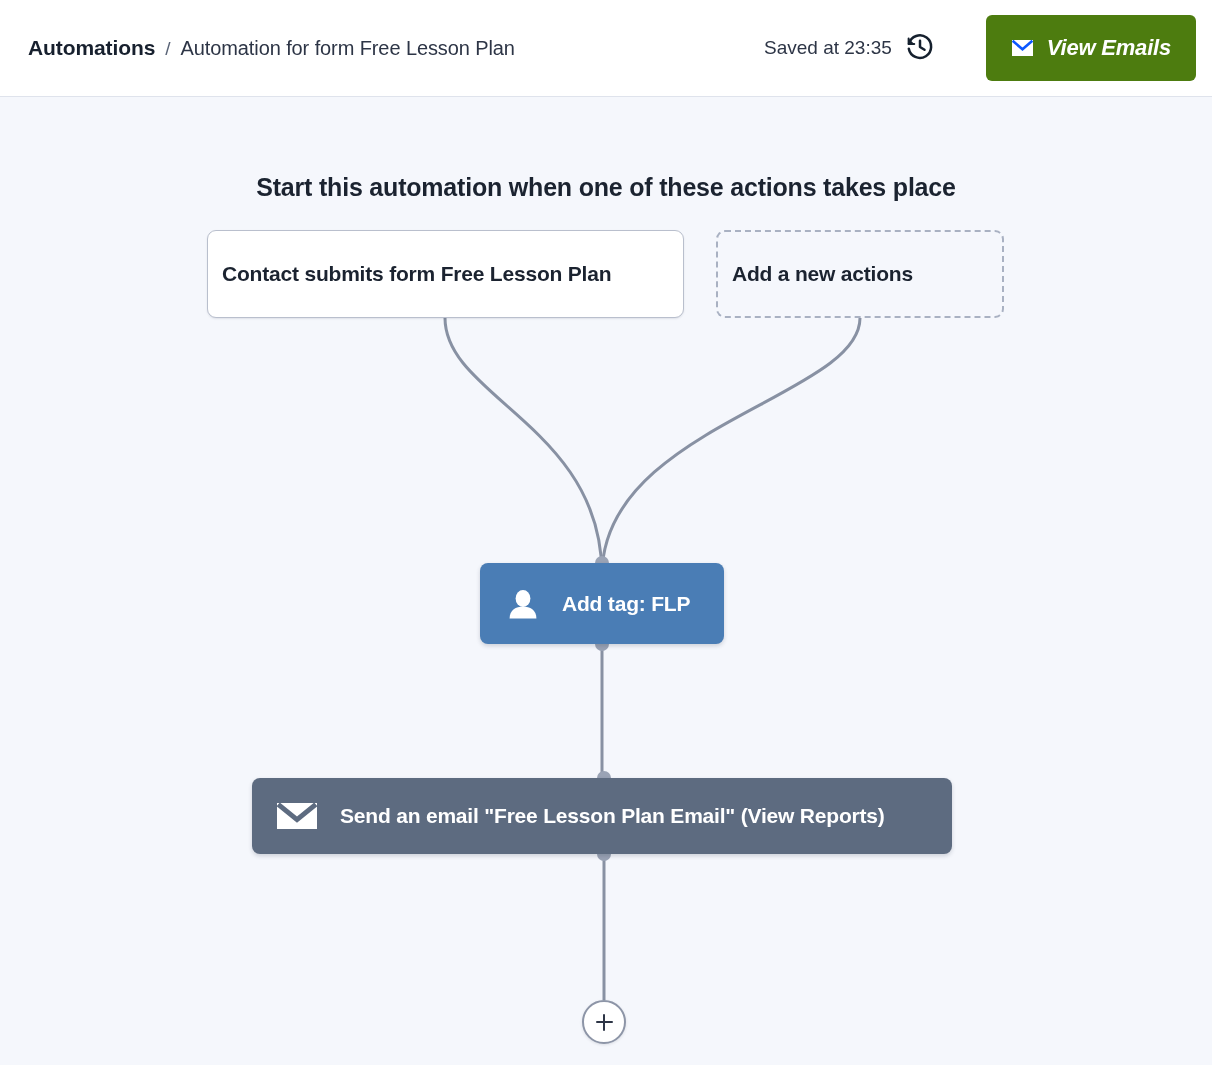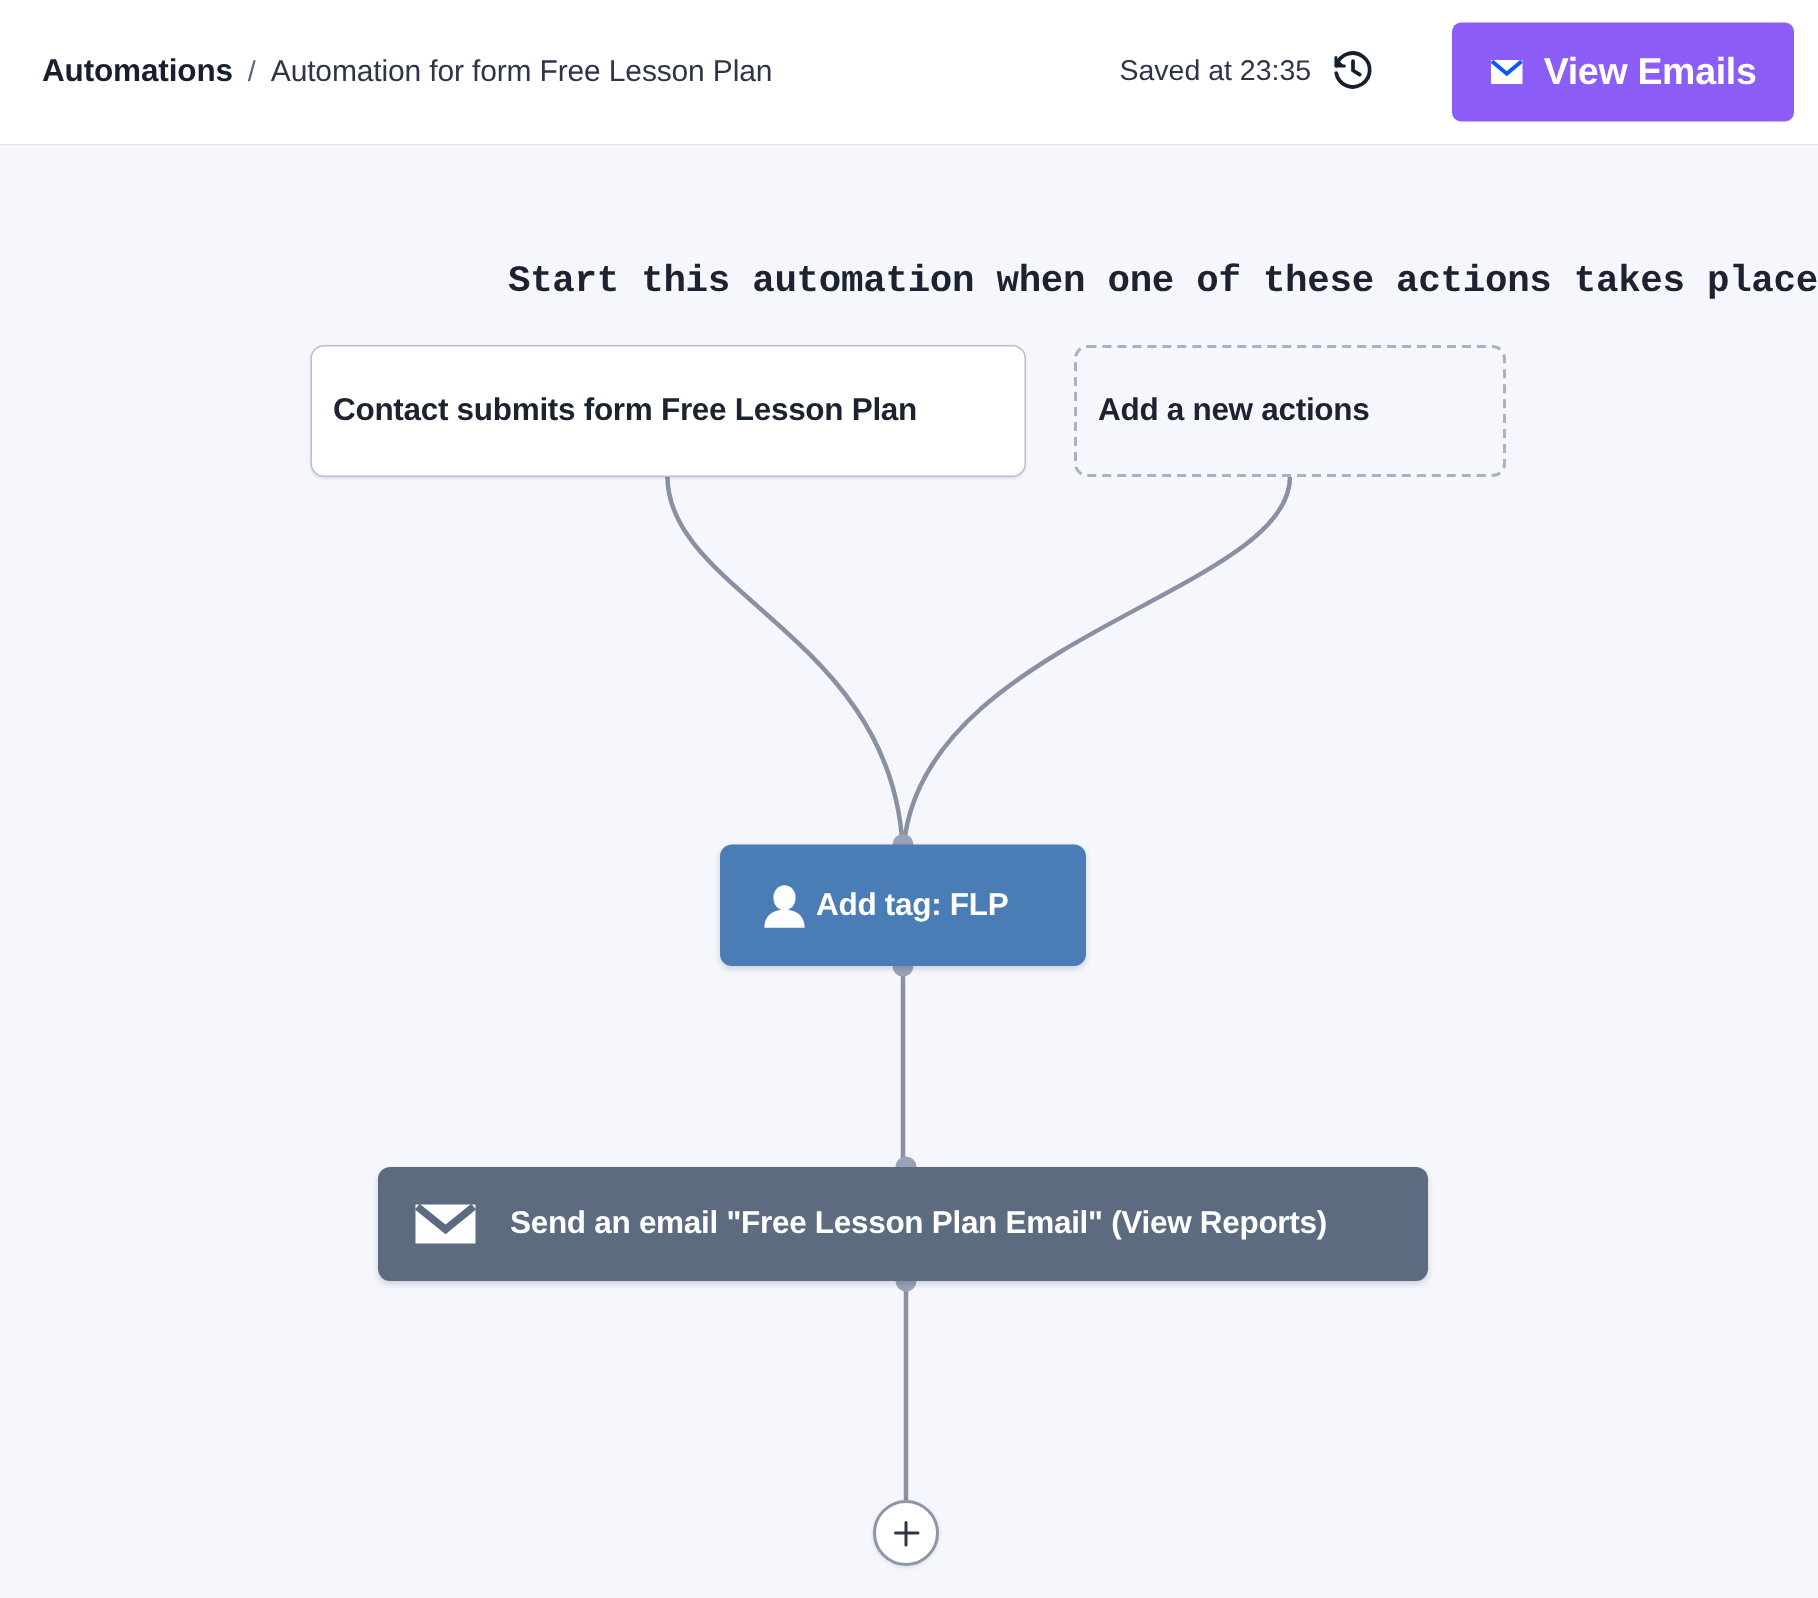--- a/index.html
+++ b/index.html
@@ -78,31 +78,32 @@
     background: none;
     border: none;
     cursor: pointer;
     margin-right: 46px;
   }
 
   .view-emails-btn {
     display: flex;
     align-items: center;
     gap: 13px;
-    background: #8b5cf6;
+    background: #4d7c0f;
     color: #ffffff;
     border: none;
     border-radius: 6px;
     height: 66px;
     padding: 0 25px;
-    font-size: 25px;
+    font-size: 22px;
     font-weight: bold;
     font-family: "Liberation Sans", sans-serif;
     cursor: pointer;
     letter-spacing: -0.2px;
+    font-style: italic;
   }
 
   
   .canvas {
     position: relative;
     width: 1212px;
     height: 968px;
     background: #f5f7fc;
     overflow: hidden;
   }
@@ -114,26 +115,25 @@
     width: 1212px;
     height: 968px;
     pointer-events: none;
   }
 
   .flow-title {
     position: absolute;
     left: 0;
     top: 76px;
     width: 1212px;
-    text-align: right;
+    text-align: center;
     font-size: 25px;
     font-weight: bold;
     color: #1b2330;
     letter-spacing: -0.2px;
-    font-family: Liberation Mono, monospace;
   }
 
   
   .trigger-card {
     position: absolute;
     display: flex;
     align-items: center;
     justify-content: flex-start;
     border-radius: 9px;
     font-size: 21px;
@@ -178,21 +178,21 @@
     box-shadow: 0 2px 4px rgba(30, 40, 60, 0.18);
   }
 
   .action-node.tag {
     left: 480px;
     top: 466px;
     width: 244px;
     height: 81px;
     background: #4a7db5;
     padding-left: 26px;
-    gap: 4px;
+    gap: 22px;
   }
 
   .action-node.email {
     left: 252px;
     top: 681px;
     width: 700px;
     height: 76px;
     background: #5d6b80;
     padding-left: 24px;
     gap: 22px;

